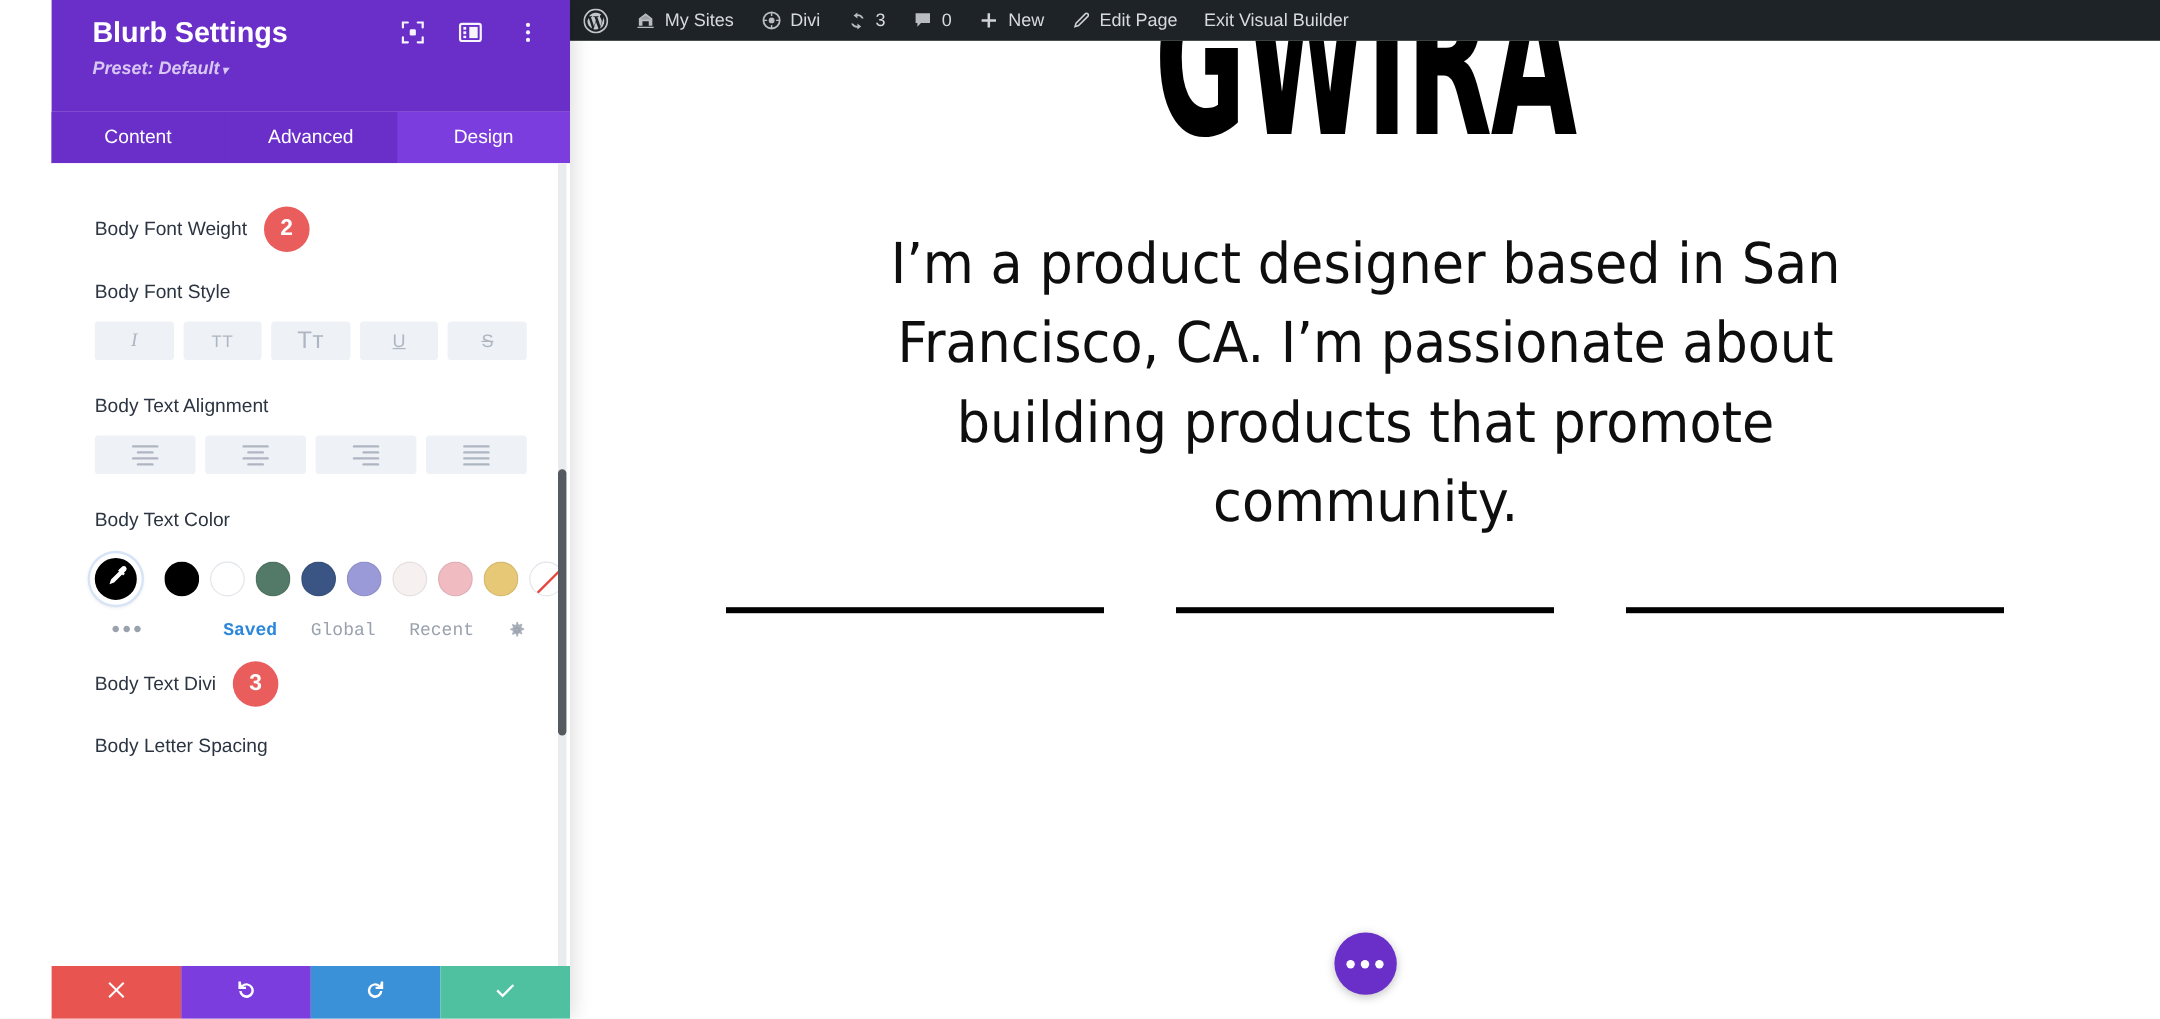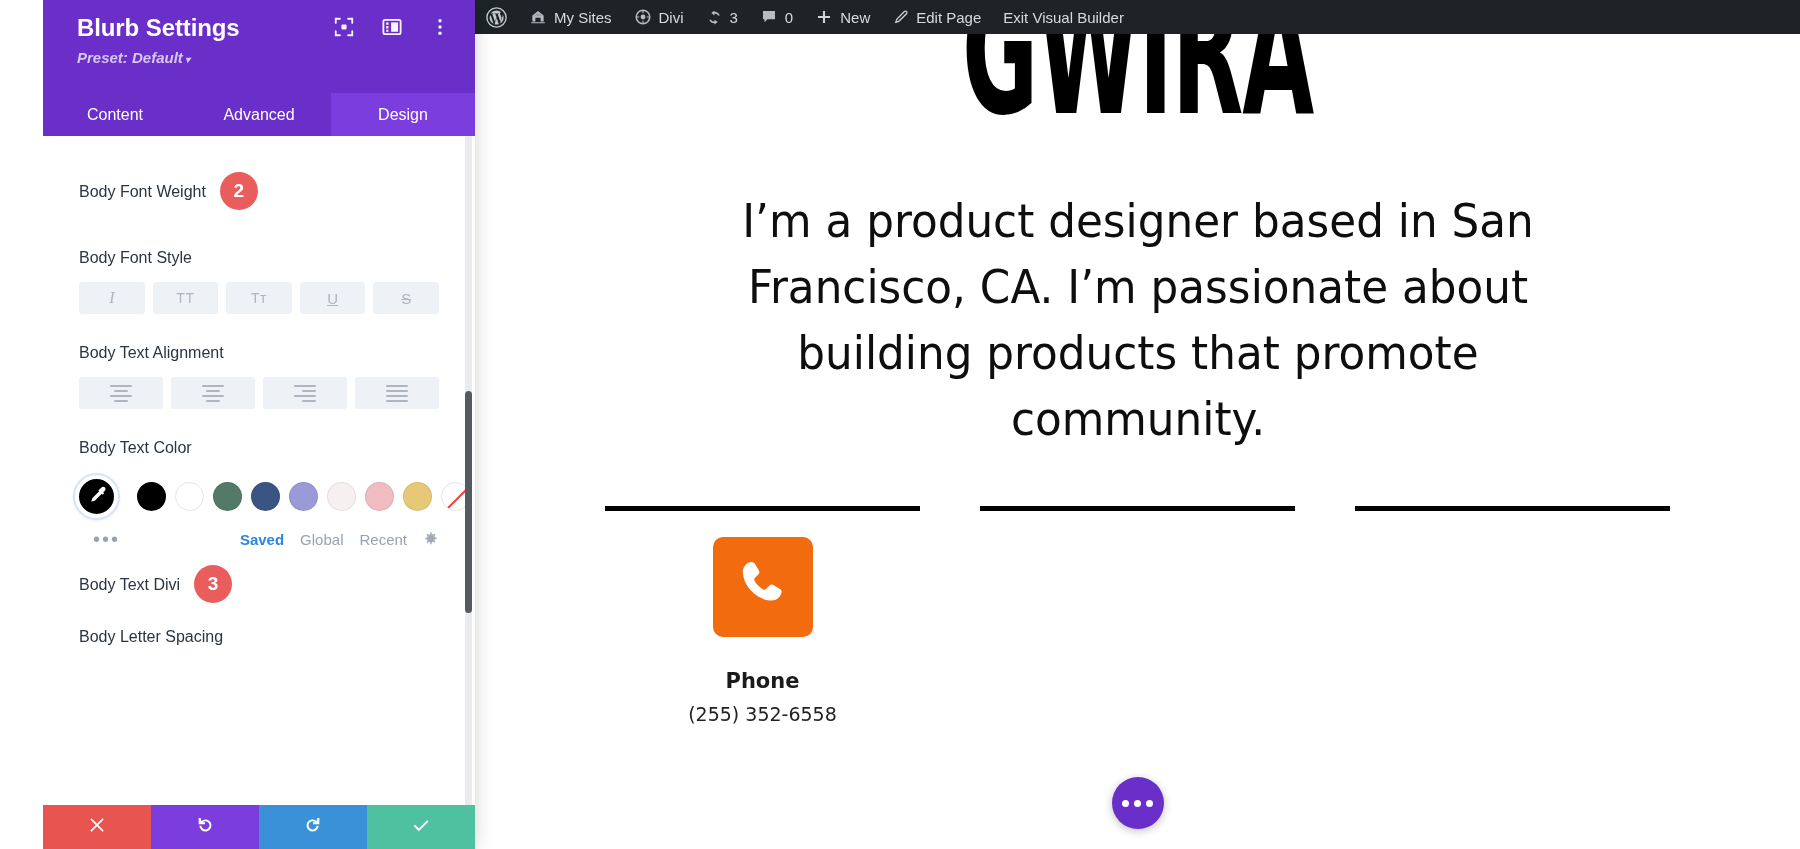--- a/index.html
+++ b/index.html
@@ -122,21 +122,21 @@
   .opt-btn {
     width: 90px; height: 32px;
     background: #eef1f6; border-radius: 3px;
     display: flex; align-items: center; justify-content: center;
     color: #aeb6c2; font-size: 15px;
     cursor: pointer;
   }
   .opt-btn.w4 { width: 92px; }
   .opt-btn .i { font-style: italic; font-family: "Liberation Serif", serif; font-size:16px;}
   .opt-btn .tt { font-size: 14px; letter-spacing: 0.5px; }
-  .opt-btn .tc { font-size: 14px; letter-spacing: 0.5px; }
+  .opt-btn .tc { font-size: 20px; letter-spacing: 0.5px; }
   .opt-btn .ul { text-decoration: underline; font-size: 15px; }
   .opt-btn .st { text-decoration: line-through; font-size: 15px; }
 
   .align-lines { display: flex; flex-direction: column; gap: 3px; align-items: center; }
   .align-lines span { display: block; height: 2px; background: #aeb6c2; border-radius: 1px; }
 
   
   .swatch-row {
     display: flex; align-items: center; gap: 9px; margin-top: 14px;
   }
@@ -161,21 +161,21 @@
   .swatch.none::after {
     content:''; position: absolute; left: -4px; top: 13px;
     width: 42px; height: 2px; background: #e8453c; transform: rotate(-45deg);
   }
 
   .sub-row {
     display: flex; align-items: center; margin-top: 10px;
     height: 22px;
   }
   .dots3 { color: #9aa2ae; font-size: 20px; letter-spacing: 2px; line-height: 10px; cursor: pointer; margin-left: 14px;}
-  .sub-links { margin-left: auto; display: flex; align-items: center; gap: 16px; }
+  .sub-links { margin-left: auto; display: flex; align-items: center; gap: 28px; font-family: Liberation Mono, monospace; }
   .sub-link { font-size: 15px; color: #9aa2ae; cursor: pointer; }
   .sub-link.active { color: #2b87da; font-weight: bold; }
   .gear { width: 16px; height: 16px; cursor: pointer; }
 
   
   .slider-row { display: flex; align-items: center; margin-top: 16px; gap: 0; }
   .slider-track {
     position: relative; width: 250px; height: 6px;
     background: #eef1f6; border-radius: 3px;
     cursor: pointer;
@@ -378,35 +378,20 @@
     <div class="hero-word">GWIRA</div>
 
     <div class="hero-para">I’m a product designer based in San Francisco, CA. I’m passionate about building products that promote community.</div>
 
     <div class="rules">
       <div class="rule"></div>
       <div class="rule"></div>
       <div class="rule"></div>
     </div>
 
-    <div class="blurbs">
-      <div class="blurb">
-        <div class="blurb-icon">
-          <span>
-            <svg width="62" height="62" viewBox="0 0 24 24">
-                <path d="M7.6 3.2c.5-.1 1 .1 1.3.6l1.5 2.6c.3.5.2 1.1-.2 1.5L8.9 9.2c-.3.3-.4.7-.2 1.1.7 1.4 2 2.7 3.4 3.4.4.2.8.1 1.1-.2l1.3-1.3c.4-.4 1-.5 1.5-.2l2.6 1.5c.5.3.7.8.6 1.3-.4 1.8-2 3.2-3.9 3.2-5.5 0-11.1-5.6-11.1-11.1 0-1.9 1.4-3.5 3.2-3.9z" fill="#ffffff"></path>
-              </svg>
-          </span>
-        </div>
-        <div class="blurb-title">Phone</div>
-        <div class="blurb-text">(255) 352-6558</div>
-      </div>
-      <div class="blurb"></div>
-      <div class="blurb"></div>
-    </div>
 
     <div class="fab">
       <i></i>
       <i></i>
       <i></i>
     </div>
   </div>
 
   <div class="settings-panel">
 
@@ -452,21 +437,21 @@
       <div class="sp-scroll">
 
 
         <div class="field" style="margin-top:17px;">
           <div class="label-row">
             <span class="field-label">Body Font Weight</span>
             <span class="badge">2</span>
           </div>
         </div>
 
-        <div class="field" style="margin-top:40px;">
+        <div class="field" style="margin-top:26px;">
           <div class="label-row">
             <span class="field-label">Body Font Style</span>
           </div>
           <div class="btn-group">
             <div class="opt-btn">
                 <span class="i">I</span>
               </div>
             <div class="opt-btn">
                 <span class="tt">TT</span>
               </div>

